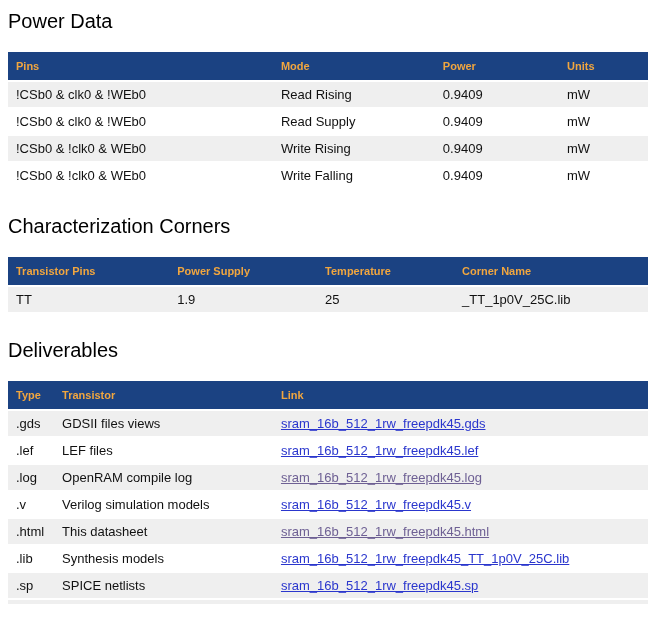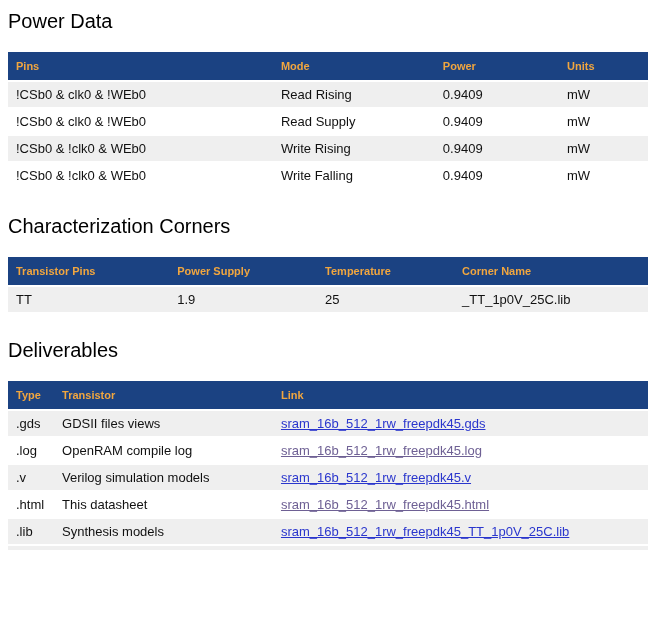--- a/index.html
+++ b/index.html
@@ -159,37 +159,47 @@
           <th>Link</th>
         </tr>
       </thead>
       <tbody>
         <tr>
           <td>.gds</td>
           <td>GDSII files views</td>
           <td><a href="#">sram_16b_512_1rw_freepdk45.gds</a></td>
         </tr>
         <tr>
+          <td>.lef</td>
+          <td>LEF files</td>
+          <td><a href="#">sram_16b_512_1rw_freepdk45.lef</a></td>
+        </tr>
+        <tr>
           <td>.log</td>
           <td>OpenRAM compile log</td>
           <td><a href="#" class="visited">sram_16b_512_1rw_freepdk45.log</a></td>
         </tr>
         <tr>
           <td>.v</td>
           <td>Verilog simulation models</td>
           <td><a href="#">sram_16b_512_1rw_freepdk45.v</a></td>
         </tr>
         <tr>
           <td>.html</td>
           <td>This datasheet</td>
           <td><a href="#" class="visited">sram_16b_512_1rw_freepdk45.html</a></td>
         </tr>
         <tr>
           <td>.lib</td>
           <td>Synthesis models</td>
           <td><a href="#">sram_16b_512_1rw_freepdk45_TT_1p0V_25C.lib</a></td>
         </tr>
+        <tr>
+          <td>.sp</td>
+          <td>SPICE netlists</td>
+          <td><a href="#">sram_16b_512_1rw_freepdk45.sp</a></td>
+        </tr>
       </tbody>
     </table>
 
   <div class="cutoff-stripe"></div>
 
 </div>
 
 </body></html>

